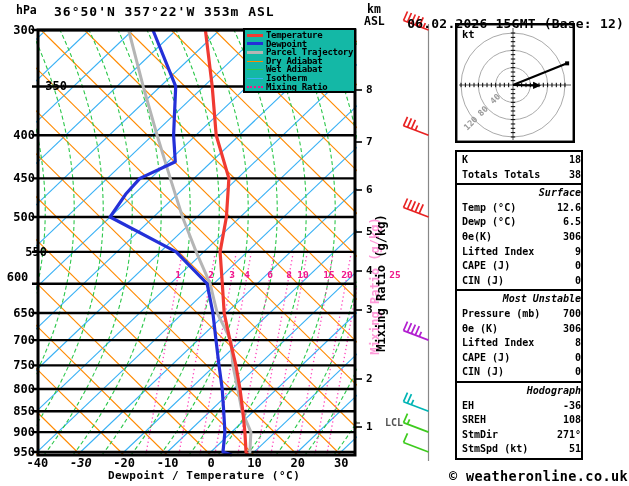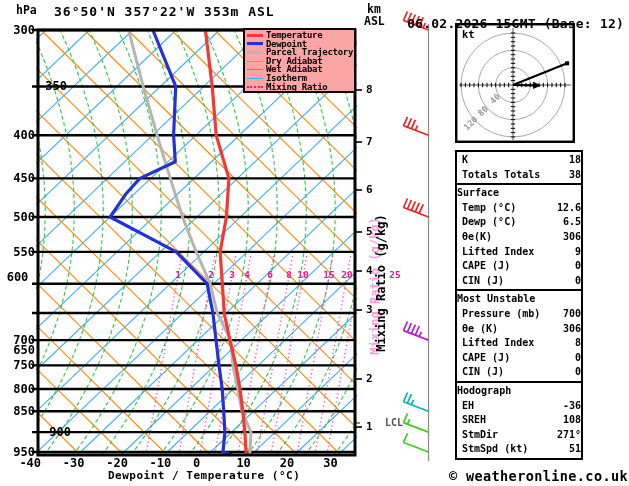--- a/index.html
+++ b/index.html
@@ -6,39 +6,39 @@
   #stage{position:relative;width:629px;height:486px;background:#fff;overflow:hidden;
          font-family:"DejaVu Sans Mono",monospace;}
   svg{position:absolute;left:0;top:0;}
   .t{position:absolute;color:#000;white-space:pre;font-family:"DejaVu Sans Mono",monospace;}
   .title{left:54px;top:4px;font-size:13px;font-weight:bold;letter-spacing:1px;}
   .date{right:5px;top:4px;font-size:13px;font-weight:bold;letter-spacing:0.2px;margin-top:12px;}
   .hpa{left:16px;top:3px;font-size:11.5px;font-weight:bold;}
   .km{left:367px;top:2px;font-size:11.5px;font-weight:bold;}
   .asl{left:364px;top:14px;font-size:11.5px;font-weight:bold;}
   .ptick{position:absolute;left:0;width:35px;text-align:right;font-size:12px;font-weight:bold;}
-  .xtick{position:absolute;width:36px;top:456px;font-size:12px;font-weight:bold;}
+  .xtick{position:absolute;width:36px;text-align:center;top:456px;font-size:12px;font-weight:bold;}
   .xtitle{left:108px;top:469px;font-size:11px;font-weight:bold;letter-spacing:0.5px;}
   .kmtick{position:absolute;left:366px;font-size:11px;font-weight:bold;}
   .mixlab{position:absolute;width:20px;text-align:center;top:269px;font-size:9.5px;font-weight:bold;color:#f0188c;}
   .mixv{width:160px;text-align:center;font-size:12px;font-weight:bold;transform:rotate(-90deg);}
   .mixblack{left:301px;top:276px;color:#000;}
   .mixpink{left:295px;top:279px;color:#ff9ad9;}
   .lcl{left:385px;top:417px;font-size:10px;font-weight:bold;color:#555;}
   .credit{right:1px;top:468px;font-size:13.5px;font-weight:bold;letter-spacing:0.4px;}
-  #legend{position:absolute;left:243px;top:28px;width:113px;height:65px;background:#fca5a5;
+  #legend{position:absolute;left:243px;top:28px;width:113px;height:65px;background:#14b8a6;
           border:2px solid #000;box-sizing:border-box;padding-top:1px;}
   .lgrow{display:flex;align-items:center;height:8.6px;padding-left:2px;}
   .lgswatch{width:16px;margin-right:3px;flex:none;}
   .lgtext{font-size:9px;font-weight:bold;letter-spacing:-0.3px;line-height:8.6px;}
   #infotable{position:absolute;left:455px;top:150px;width:128px;border:2px solid #000;
              background:#fff;box-sizing:border-box;}
   .sect{border-bottom:2px solid #000;padding:1px 0;}
   .sect:last-child{border-bottom:none;}
-  .secthead{text-align:left;font-size:10px;font-weight:bold;line-height:14.6px;}
+  .secthead{text-align:right;font-size:10px;font-weight:bold;line-height:14.6px;font-style:italic;}
   .trow{display:flex;line-height:14.6px;font-size:10px;font-weight:bold;padding-left:5px;}
   .tlab{width:87px;flex:none;}
   .tval{flex:1;text-align:right;}
 </style>
 </head>
 <body>
 
 <div id="stage">
   <svg id="chart-svg" width="629" height="486">
       <clipPath id="pc">
@@ -383,31 +383,31 @@
           <span class="tval">51</span>
         </div>
       </div>
     </div>
   <div class="t credit">© weatheronline.co.uk</div>
 <div class="t ptick" style="top: 23px;">300</div>
     <div class="t ptick" style="top: 79.4258px; padding-left: 32px;">350</div>
     <div class="t ptick" style="top: 128.304px;">400</div>
     <div class="t ptick" style="top: 171.418px;">450</div>
     <div class="t ptick" style="top: 209.984px;">500</div>
-    <div class="t ptick" style="top: 244.872px;">550</div>
+    <div class="t ptick" style="top: 244.872px; margin-left: 12px;">550</div>
     <div class="t ptick" style="top: 270px; text-align: center;">600</div>
-    <div class="t ptick" style="top: 306.021px; margin-top: 37px;">650</div>
+    <div class="t ptick" style="top: 306.021px;">650</div>
     <div class="t ptick" style="top: 333.148px;">700</div>
     <div class="t ptick" style="top: 358.402px;">750</div>
     <div class="t ptick" style="top: 382.026px;">800</div>
     <div class="t ptick" style="top: 404.217px;">850</div>
-    <div class="t ptick" style="top: 425.14px; padding-left: 36px;">900</div>
+    <div class="t ptick" style="top: 425.14px;">900</div>
     <div class="t ptick" style="top: 444.93px;">950</div>
     <div class="t xtick" style="left: 19.4px;">-40</div>
-    <div class="t xtick" style="left: 62.8px;">-30</div>
+    <div class="t xtick" style="left: 62.8px; font-style: italic;">-30</div>
     <div class="t xtick" style="left: 106.2px;">-20</div>
     <div class="t xtick" style="left: 149.6px;">-10</div>
     <div class="t xtick" style="left: 193px;">0</div>
     <div class="t xtick" style="left: 236.4px;">10</div>
     <div class="t xtick" style="left: 279.8px;">20</div>
     <div class="t xtick" style="left: 323.2px;">30</div>
     <div class="t kmtick" style="top: 83px;">8</div>
     <div class="t kmtick" style="top: 135px;">7</div>
     <div class="t kmtick" style="top: 183px;">6</div>
     <div class="t kmtick" style="top: 225px;">5</div>

